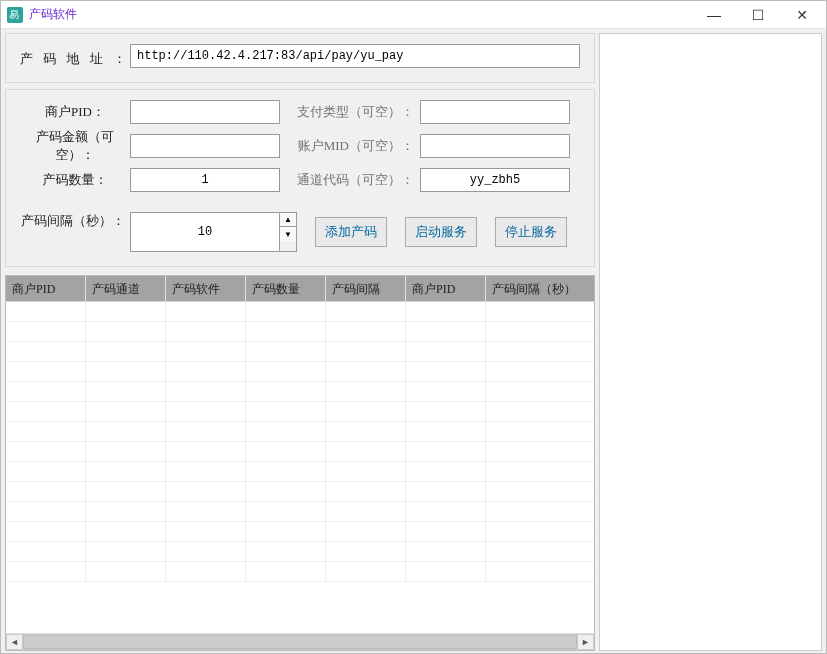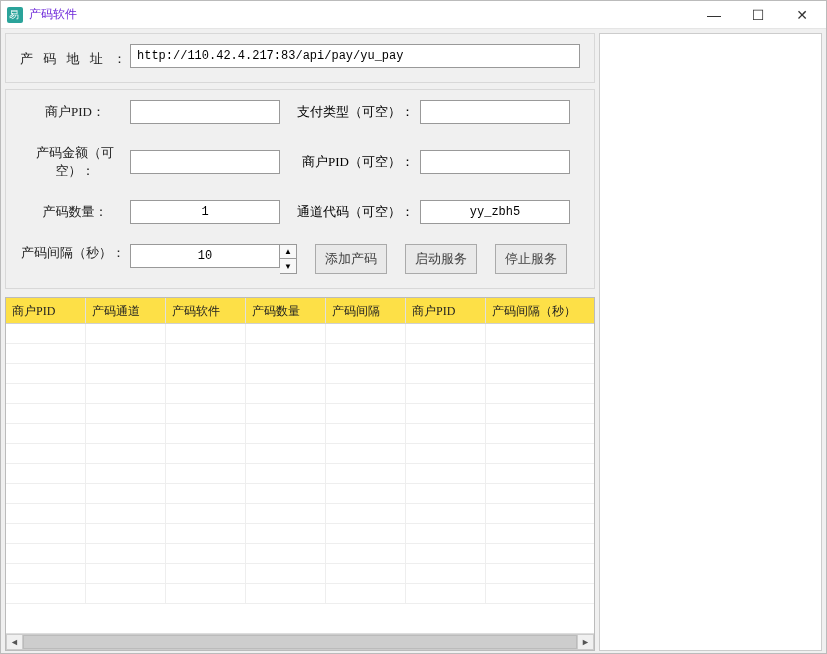--- a/index.html
+++ b/index.html
@@ -88,41 +88,41 @@
   height: 24px;
   padding: 4px 6px;
   font-family: "Courier New", monospace;
   font-size: 12px;
 }
 .inp.url { width: 450px; font-family: "Courier New", monospace; }
 .inp.short { width: 150px; text-align: center; }
 .two-col {
   display: grid;
   grid-template-columns: 110px 160px 1fr 160px;
-  row-gap: 20px;
+  row-gap: 4px;
   align-items: center;
 }
 .two-col .lbl2 {
   text-align: right;
   padding-right: 6px;
-  color: #000000;
+  color: #737373;
   font-family: "SimSun", serif;
   font-size: 13px;
 }
 .two-col .lbl1 {
   text-align: center;
   color: #222;
   font-family: "SimSun", serif;
   font-size: 13px;
 }
 .spin-wrap {
   display: flex;
   align-items: stretch;
 }
-.spin-wrap .inp { height: 24px; }
+.spin-wrap .inp { height: 40px; }
 .spin-btns {
   display: flex;
   flex-direction: column;
   border: 1px solid #999;
   border-left: none;
 }
 .spin-btns div {
   width: 16px;
   height: 14px;
   font-size: 8px;
@@ -141,34 +141,34 @@
   gap: 18px;
 }
 .btn {
   width: 72px;
   height: 30px;
   background: #e9e9e9;
   border: 1px solid #aaa;
   font-family: "SimSun", serif;
   font-size: 13px;
   cursor: pointer;
-  color: #404040;
+  color: #0369a1;
 }
 
 .table-box {
   flex: 1;
   border: 1px solid #bbb;
   background: #fff;
   margin-top: 8px;
   display: flex;
   flex-direction: column;
 }
 .thead {
   display: flex;
-  background: #fde047;
+  background: #a3a3a3;
   border-bottom: 1px solid #d0d0d0;
   height: 26px;
 }
 .th {
   flex: 0 0 80px;
   padding: 5px 6px;
   font-family: "SimSun", serif;
   font-size: 12px;
   border-right: 1px solid #e0e0e0;
   text-align: left;
@@ -249,21 +249,21 @@
 
     <div class="group">
       <div class="two-col">
         <div class="lbl1">商户PID：</div>
         <input class="inp short" value="" style="">
         <div class="lbl2">支付类型（可空）：</div>
         <input class="inp short" value="" style="">
 
         <div class="lbl1">产码金额（可空）：</div>
         <input class="inp short" value="" style="">
-        <div class="lbl2">商户PID（可空）：</div>
+        <div class="lbl2">账户MID（可空）：</div>
         <input class="inp short" value="" style="">
 
         <div class="lbl1">产码数量：</div>
         <input class="inp short" value="1" style="">
         <div class="lbl2">通道代码（可空）：</div>
         <input class="inp short" value="yy_zbh5" style="">
       </div>
 
       <div class="action-row">
         <div style="display:flex;align-items:flex-start;">

